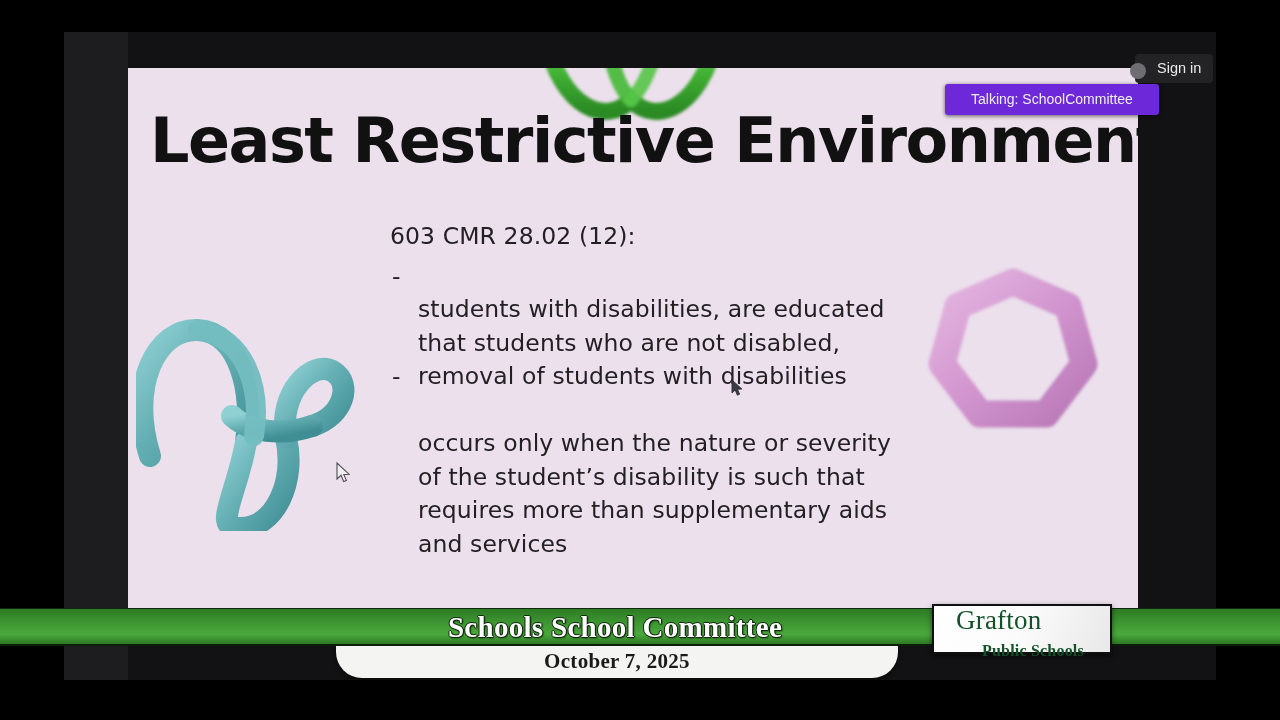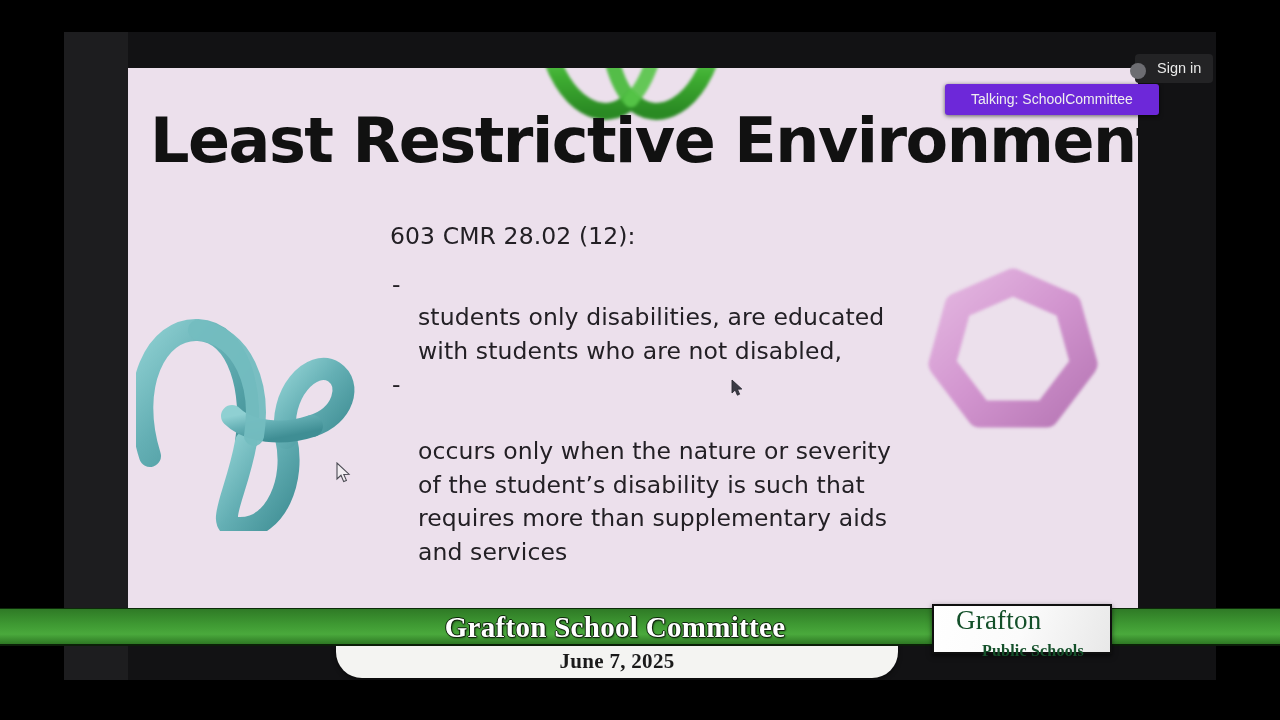--- a/index.html
+++ b/index.html
@@ -70,21 +70,21 @@
     left: 262px;
     top: 152px;
     width: 560px;
     color: #232025;
     font-family: "DejaVu Sans", sans-serif;
     font-size: 23.5px;
     line-height: 33.5px;
   }
 
   .body-heading {
-    margin: 0 0 14px 0;
+    margin: 0 0 6px 0;
     letter-spacing: 0.1px;
   }
 
   .bullet {
     position: relative;
     padding-left: 28px;
     margin: 0;
     letter-spacing: 0.1px;
   }
 
@@ -323,42 +323,42 @@
       </defs>
       <polygon points="85,14 140,38 156,96 118,146 52,146 14,96 30,38" fill="none" stroke="url(#gPink)" stroke-width="27" stroke-linejoin="round"></polygon>
     </svg>
 
     <div class="slide-body">
       <p class="body-heading">603 CMR 28.02 (12):</p>
 
       <p class="bullet">
         <span class="dash">-</span>
         <br>
-        <span>students only disabilities, are educated</span><br>
-        <span>with students who are not disabled,</span>
+        <span>students with disabilities, are educated</span><br>
+        <span>that students who are not disabled,</span>
       </p>
 
       <p class="bullet">
         <span class="dash">-</span>
-        <br>
+        <span>removal of students with disabilities</span><br>
         <br>
         <span>occurs only when the nature or severity</span><br>
         <span>of the student’s disability is such that</span><br>
         <span>requires more than supplementary aids</span><br>
         <span>and services</span>
       </p>
     </div>
   </div>
 
   <div class="date-band">
-    <div class="date-text">June 7, 2025</div>
+    <div class="date-text">October 7, 2025</div>
   </div>
 
   <div class="lower-third">
-    <div class="lower-third-title">Grafton School Committee</div>
+    <div class="lower-third-title">Schools School Committee</div>
   </div>
 
   <div class="logo-box">
     <div class="logo-main">Grafton</div>
     <div class="logo-sub">Public Schools</div>
   </div>
 
   <div class="talking-pill">Talking: SchoolCommittee</div>
   <div class="signin-dot"></div>
   <div class="signin-pill">Sign in</div>

